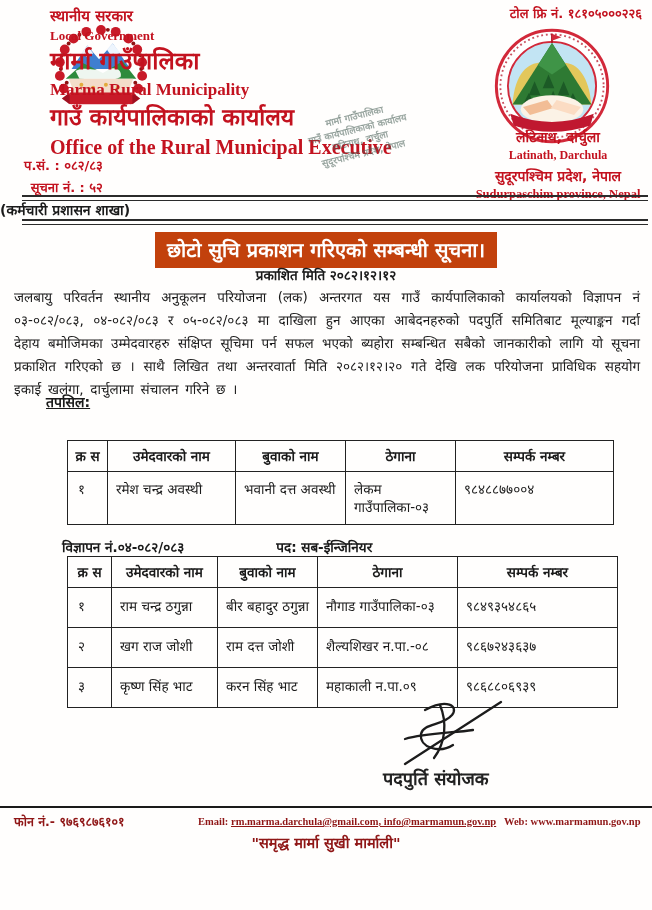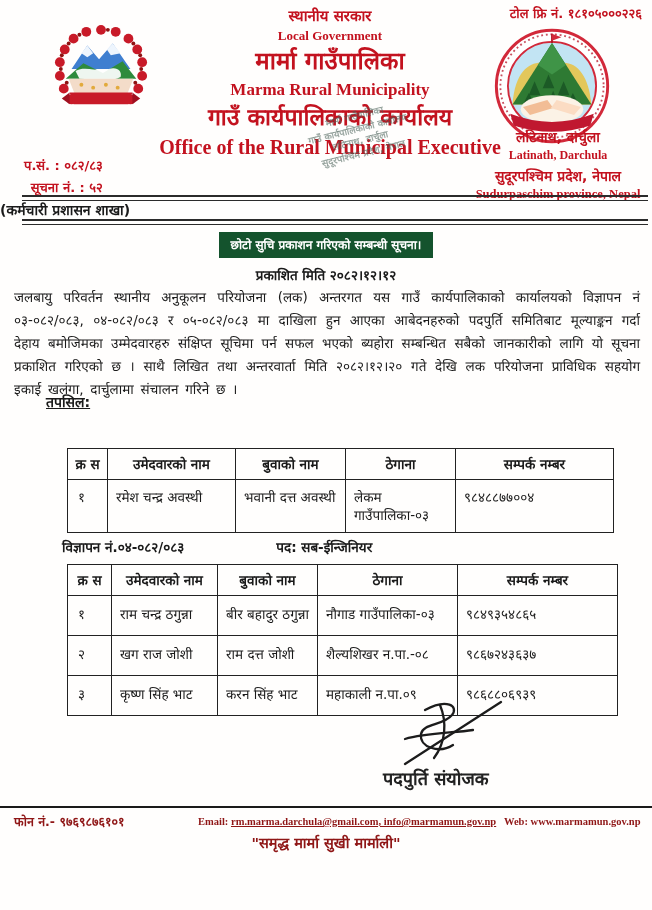--- a/index.html
+++ b/index.html
@@ -4,21 +4,21 @@
 <style>
   html,body{margin:0;padding:0;background:#e8e8e8;}
   #page{
     position:relative;width:652px;height:910px;margin:0 auto;
     background:#fffefd;overflow:hidden;
     font-family:"DejaVu Sans",sans-serif;color:#1a1a1a;
   }
   .abs{position:absolute;}
   
   .tollfree{top:4px;right:10px;color:#c3121f;font-size:13px;font-weight:bold;}
-  .center-head{top:6px;left:62px;width:536px;text-align:center;color:#c3121f;}
+  .center-head{top:6px;left:50px;width:536px;text-align:left;color:#c3121f;}
   .ch-np-small{font-size:15px;line-height:20px;font-weight:bold;}
   .ch-en-small{font-family:"Liberation Serif",serif;font-size:13px;line-height:19px;font-weight:bold;}
   .ch-np-big{font-size:24px;line-height:33px;font-weight:bold;}
   .ch-en-mid{font-family:"Liberation Serif",serif;font-size:17px;line-height:23px;font-weight:bold;}
   .ch-np-big2{font-size:23px;line-height:33px;font-weight:bold;}
   .ch-en-big{font-family:"Liberation Serif",serif;font-size:20px;line-height:27px;font-weight:bold;}
   .emblem{left:52px;top:22px;}
   .seal{left:494px;top:28px;}
   .addr{left:468px;top:128px;width:180px;text-align:center;color:#c3121f;}
   .addr .np1{font-size:14px;line-height:19px;font-weight:bold;}
@@ -29,30 +29,30 @@
   .stamp{
     left:286px;top:110px;width:146px;text-align:center;
     transform:rotate(-14deg);color:rgba(72,96,88,0.55);
     font-size:9.5px;line-height:12.5px;font-weight:bold;z-index:3;
   }
   .rule{left:22px;width:626px;height:3px;border-top:2.5px solid #2b2b2b;border-bottom:1.2px solid #2b2b2b;}
   .rule1{top:195px;} .rule2{top:219px;}
   .section-line{top:200px;left:0;width:100%;font-size:14px;font-weight:bold;}
   
   .title-wrap{top:232px;left:0;width:100%;text-align:center;}
-  .title-box{display:inline-block;background:#14532d;color:#fff;font-size:12px;font-weight:bold;padding:4px 12px 5px;}
+  .title-box{display:inline-block;background:#c2410c;color:#fff;font-size:20px;font-weight:bold;padding:4px 12px 5px;}
   .pubdate{top:266px;left:0;width:100%;text-align:center;font-size:13.5px;font-weight:bold;}
   .body-par{top:286px;left:14px;width:626px;font-size:13.5px;line-height:23px;text-align:justify;word-spacing:2.5px;}
   .tapasil{left:46px;top:392px;font-size:14px;font-weight:bold;text-decoration:underline;}
   .caption{left:62px;font-size:13.5px;font-weight:bold;}
   .cap1{top:420px;} .cap2{top:538px;}
   .cap-gap1{display:inline-block;width:40px;} .cap-gap2{display:inline-block;width:92px;}
   
   table{border-collapse:collapse;background:transparent;}
-  table, th, td{border:1.4px solid #222;margin-top:8px;}
+  table, th, td{border:1.4px solid #222;}
   th{font-size:13.5px;font-weight:bold;padding:6px 2px;text-align:center;}
   td{font-size:13.5px;padding:5px 4px 4px 8px;vertical-align:top;}
   td:first-child{text-align:left;padding-left:10px;}
   .tbl1{left:67px;top:440px;}
   .tbl1 td{padding-top:8px;height:40px;}
   .tbl2{left:67px;top:556px;}
   .tbl2 td{padding-top:9px;height:26px;}
   
   .sig{left:393px;top:696px;}
   .desig{left:383px;top:766px;font-size:18px;font-weight:bold;color:#222;}

